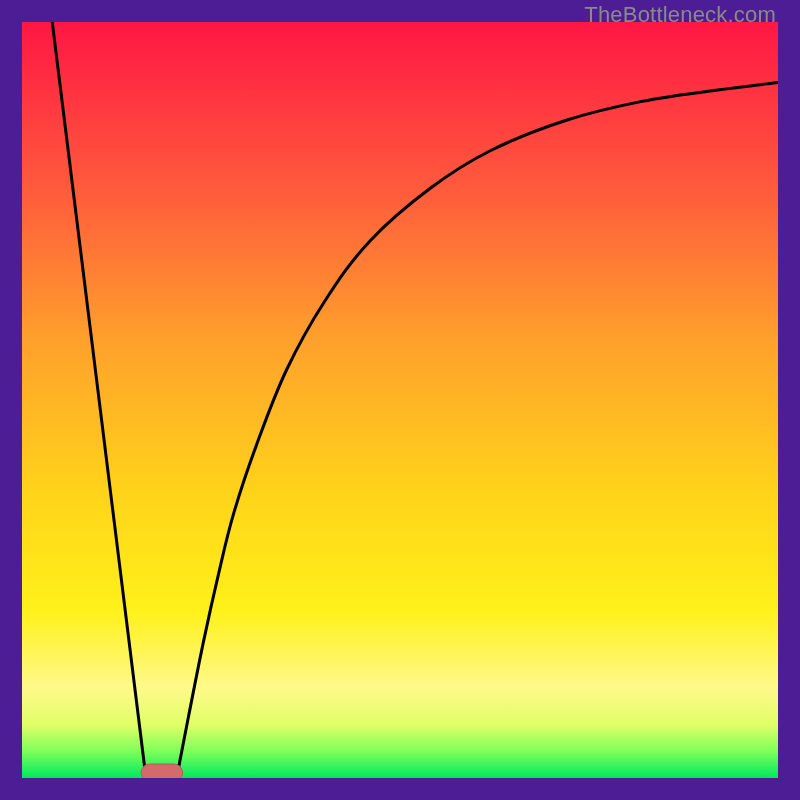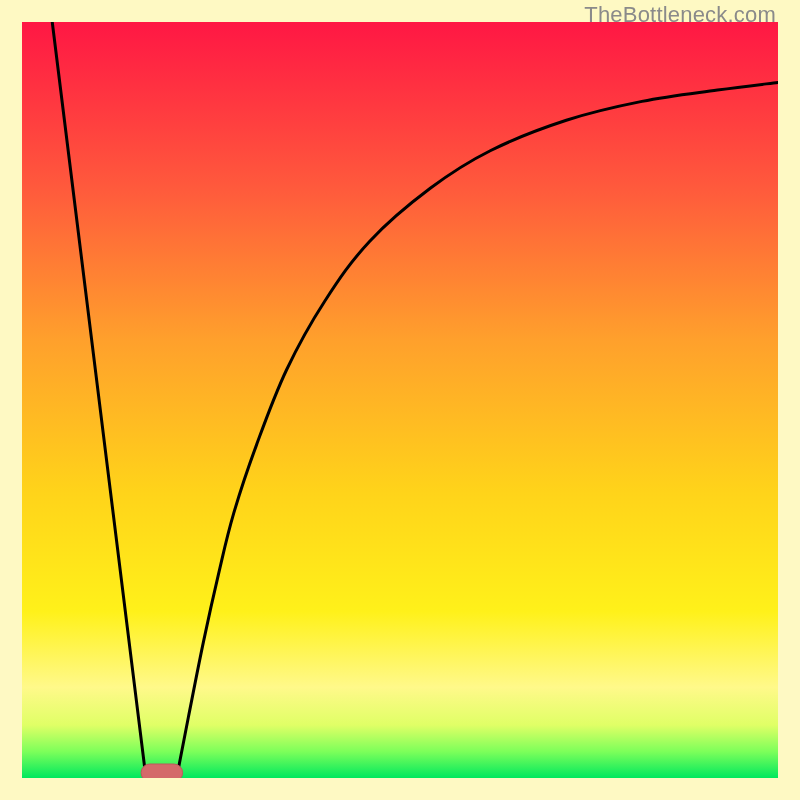--- a/index.html
+++ b/index.html
@@ -10,21 +10,21 @@
     overflow: hidden;
     background: #000;
     font-family: Arial, Helvetica, sans-serif;
   }
   .frame {
     position: absolute;
     left: 0;
     top: 0;
     width: 800px;
     height: 800px;
-    background: #fef9c3;
+    background: #4c1d95;
   }
   .plot {
     position: absolute;
     left: 22px;
     top: 22px;
     width: 756px;
     height: 756px;
     overflow: hidden;
   }
   .watermark {

